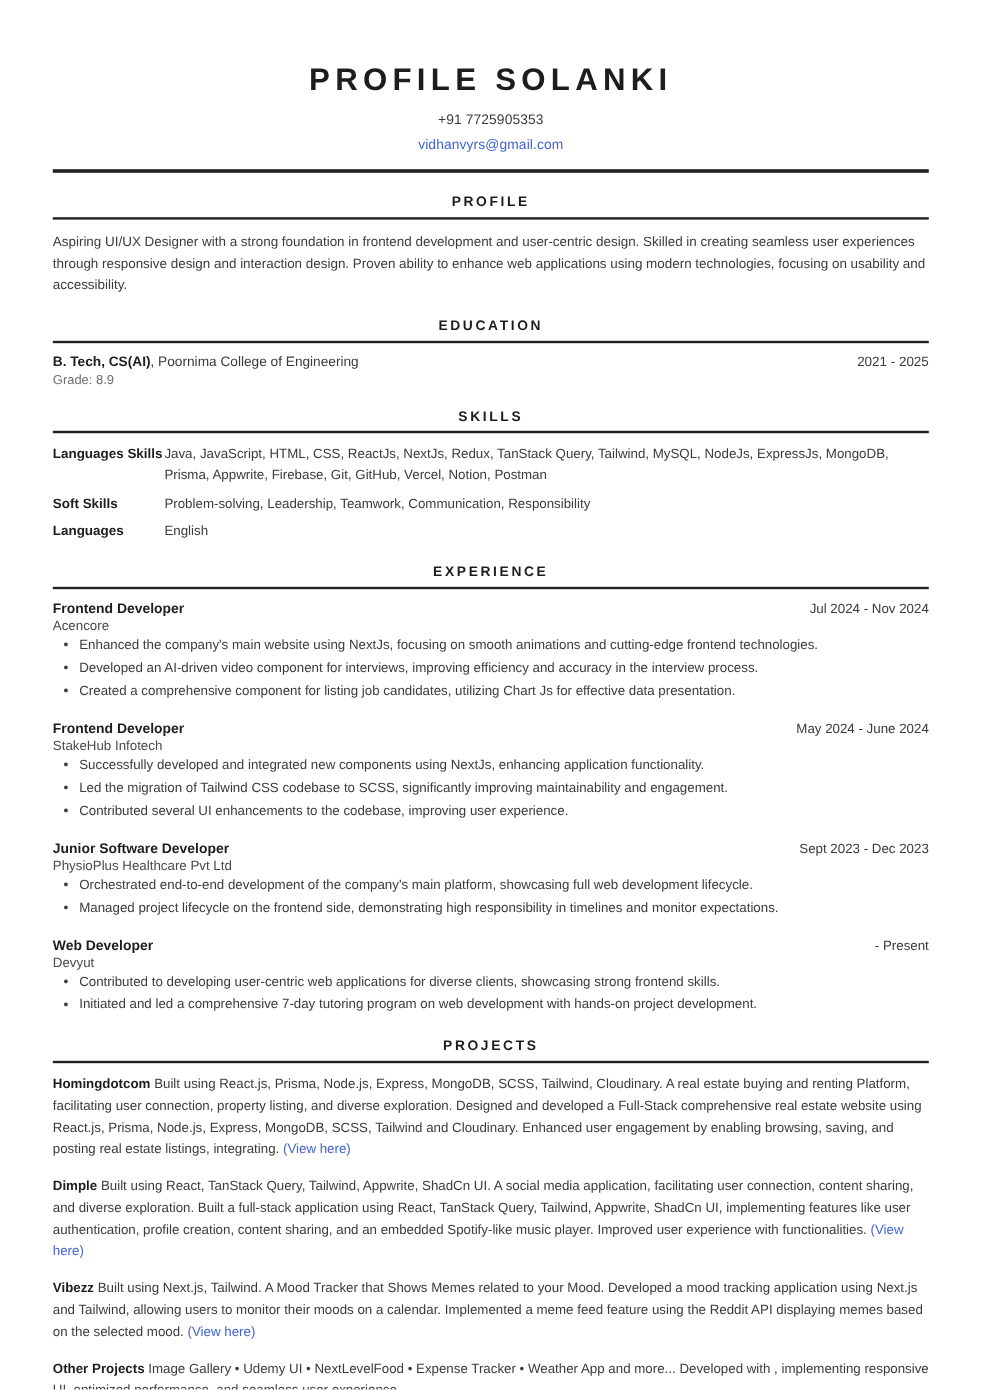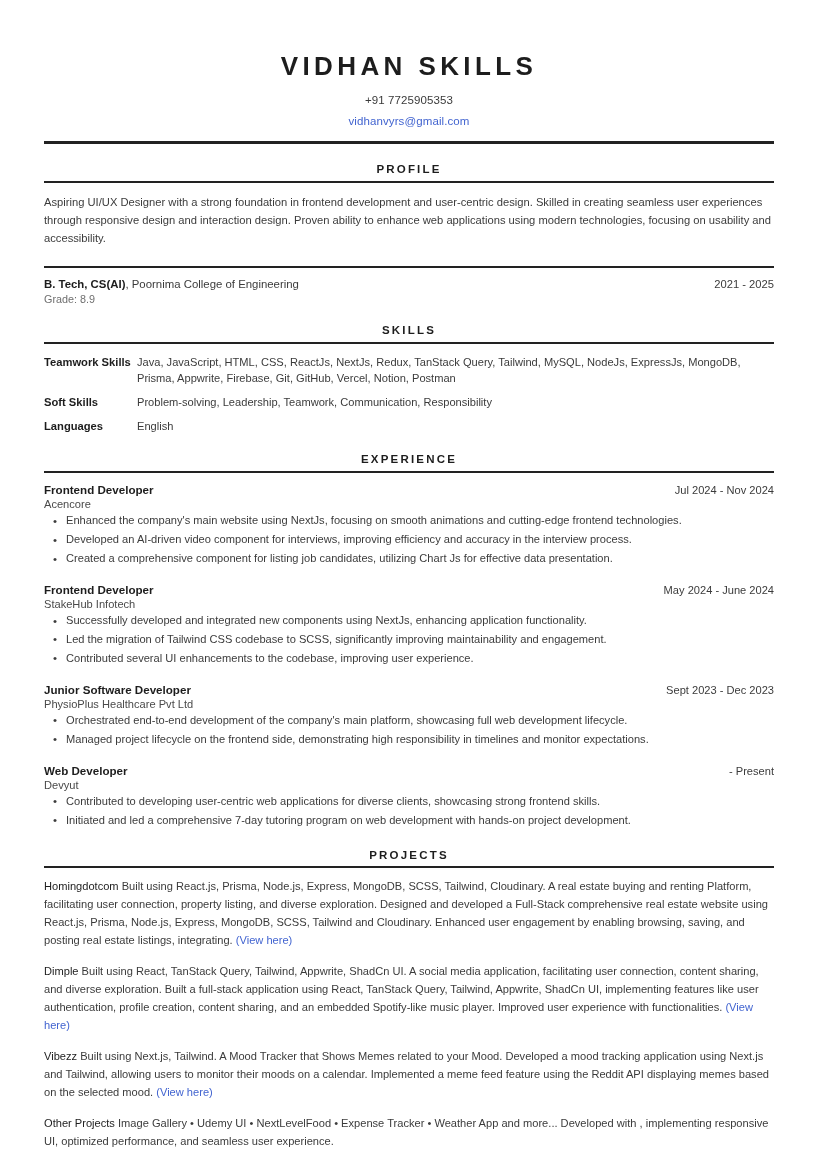--- a/index.html
+++ b/index.html
@@ -167,65 +167,66 @@
 
   
   .proj { margin-bottom: 13px; }
   .proj:last-child { margin-bottom: 0; }
   .proj-text {
     font-size: 11.1px;
     line-height: 1.62;
     color: #3b3b3b;
   }
   .proj-name {
-    font-weight: 400;
+    font-weight: 700;
     color: #1d1d1d;
   }
   .proj-link {
     color: #4264d0;
     text-decoration: none;
   }
 </style>
 </head>
 <body>
 
 <div class="page">
 
   <div class="hdr">
-    <h1 class="hdr-name">VIDHAN SKILLS</h1>
+    <h1 class="hdr-name">PROFILE SOLANKI</h1>
     <div class="hdr-phone">+91 7725905353</div>
     <a class="hdr-email" href="#">vidhanvyrs@gmail.com</a>
     <hr class="hdr-rule">
   </div>
 
   <div class="section">
     <div class="sec-title">PROFILE</div>
     <hr class="sec-rule">
     <div class="profile-text">Aspiring UI/UX Designer with a strong foundation in frontend development and user-centric design. Skilled in creating seamless user experiences through responsive design and interaction design. Proven ability to enhance web applications using modern technologies, focusing on usability and accessibility.</div>
   </div>
 
   <div class="section">
+    <div class="sec-title">EDUCATION</div>
     <hr class="sec-rule">
     <div>
       <div class="edu-entry">
         <div class="edu-row">
           <div class="edu-left"><span class="edu-degree">B. Tech, CS(AI)</span><span>, Poornima College of Engineering</span></div>
           <div class="edu-date">2021 - 2025</div>
         </div>
         <div class="edu-grade">Grade: 8.9</div>
       </div>
     </div>
   </div>
 
   <div class="section">
     <div class="sec-title">SKILLS</div>
     <hr class="sec-rule">
     <div>
       <div class="skill-row">
-        <div class="skill-label">Teamwork Skills</div>
+        <div class="skill-label">Languages Skills</div>
         <div class="skill-value">Java, JavaScript, HTML, CSS, ReactJs, NextJs, Redux, TanStack Query, Tailwind, MySQL, NodeJs, ExpressJs, MongoDB, Prisma, Appwrite, Firebase, Git, GitHub, Vercel, Notion, Postman</div>
       </div>
       <div class="skill-row">
         <div class="skill-label">Soft Skills</div>
         <div class="skill-value">Problem-solving, Leadership, Teamwork, Communication, Responsibility</div>
       </div>
       <div class="skill-row">
         <div class="skill-label">Languages</div>
         <div class="skill-value">English</div>
       </div>

